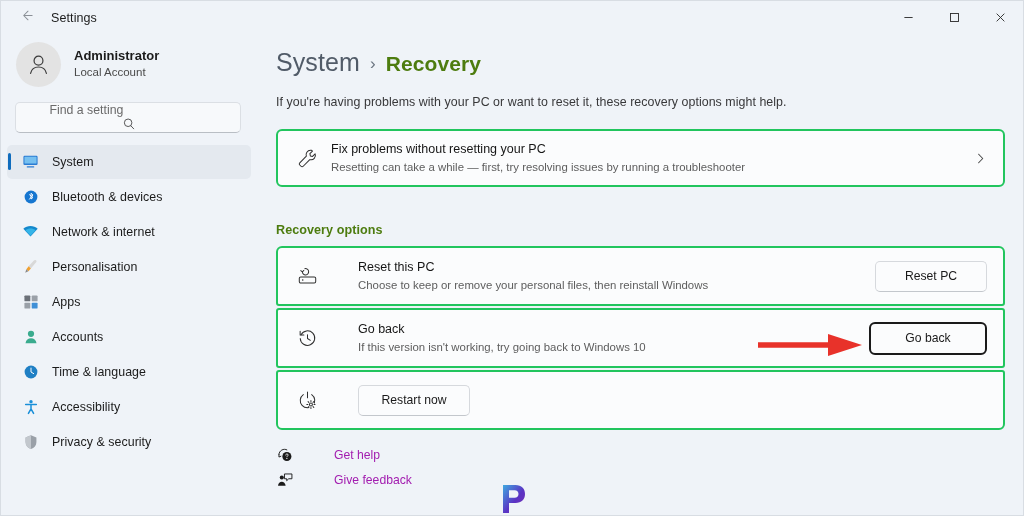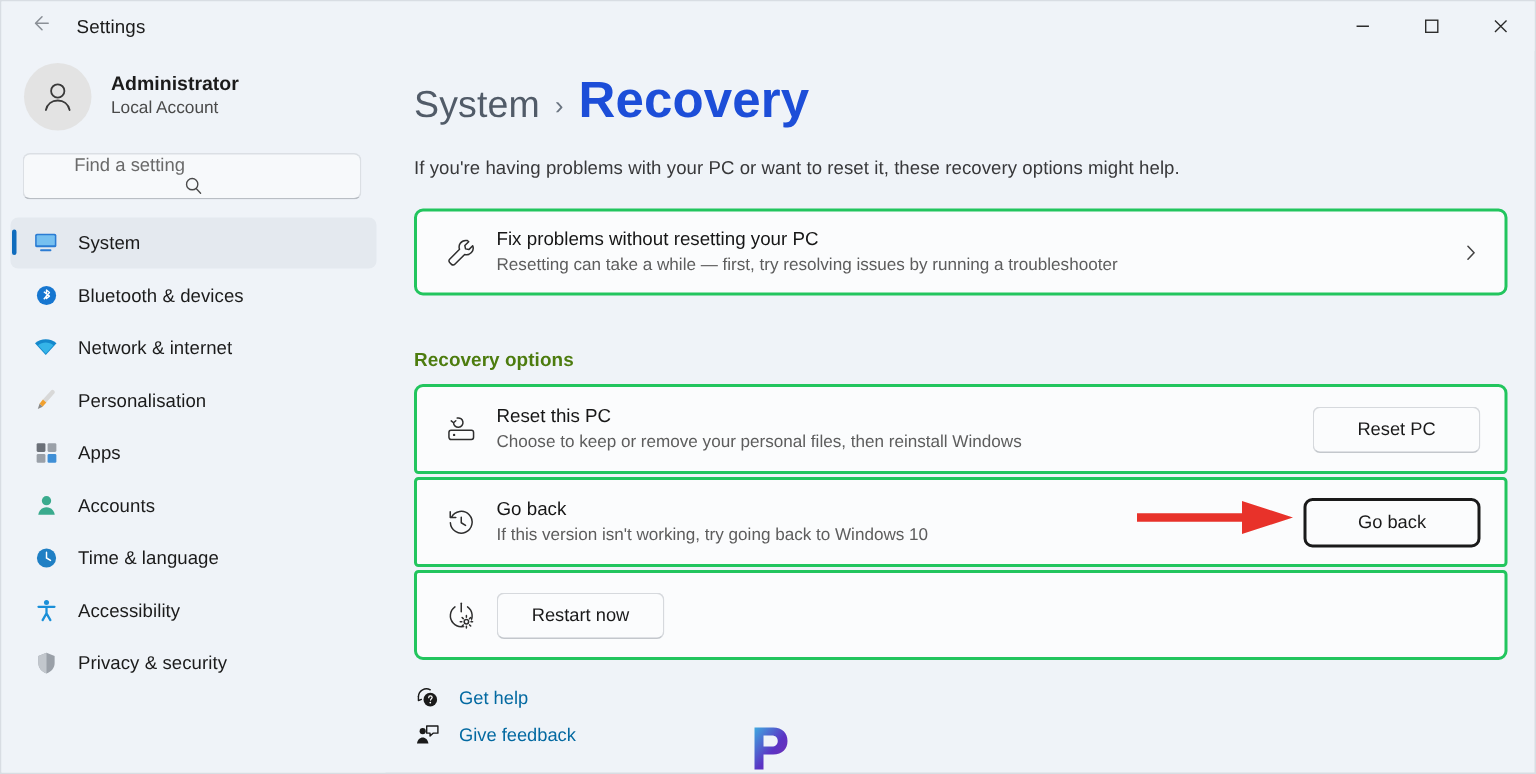--- a/index.html
+++ b/index.html
@@ -152,22 +152,22 @@
     margin-bottom: 18px;
   }
   .crumb-parent {
     font-size: 25px;
     color: #515b68;
     font-weight: 400;
     letter-spacing: .1px;
   }
   .crumb-sep { font-size: 17px; color: #6a7480; position: relative; top: -2px; }
   .crumb-current {
-    font-size: 34px;
-    color: #1d4ed8;
+    font-size: 21px;
+    color: #4d7c0f;
     font-weight: 700;
     letter-spacing: .1px;
     text-align: right;
   }
   .lede {
     font-size: 12.4px;
     color: #38383a;
     margin-bottom: 20px;
     letter-spacing: .05px;
   }
@@ -197,21 +197,21 @@
   .section-head {
     font-size: 12.6px;
     font-weight: 700;
     color: #4d7c0f;
     margin-bottom: 9px;
     letter-spacing: .05px;
     margin-top: 36px;
   }
 
   .optgroup { display: flex; flex-direction: column; gap: 2px; }
-  .optrow { height: 60px; }
+  .optrow { height: 60px; gap: 27px; }
   .optrow:nth-child(1) { border-radius: 6px 6px 3px 3px; }
   .optrow:nth-child(2) { border-radius: 3px; }
   .optrow:nth-child(3) { border-radius: 3px 3px 6px 6px; }
 
   .btn {
     min-width: 112px;
     height: 31px;
     background: #fbfcfd;
     border: 1px solid #d6d9dd;
     border-bottom-color: #c3c7cc;
@@ -241,21 +241,22 @@
     align-items: center;
     gap: 12px;
   }
   .flink .ficon {
     width: 18px; flex: 0 0 18px;
     display: flex; align-items: center; justify-content: center;
     color: #1a1a1a;
   }
   .flink .ftext {
     font-size: 12.2px;
-    color: #0369a1;
+    color: #a21caf;
+    margin-left: 28px;
   }
 
   
   .arrow-annot {
     position: absolute;
     pointer-events: none;
   }
   
   .watermark {
     position: absolute;

